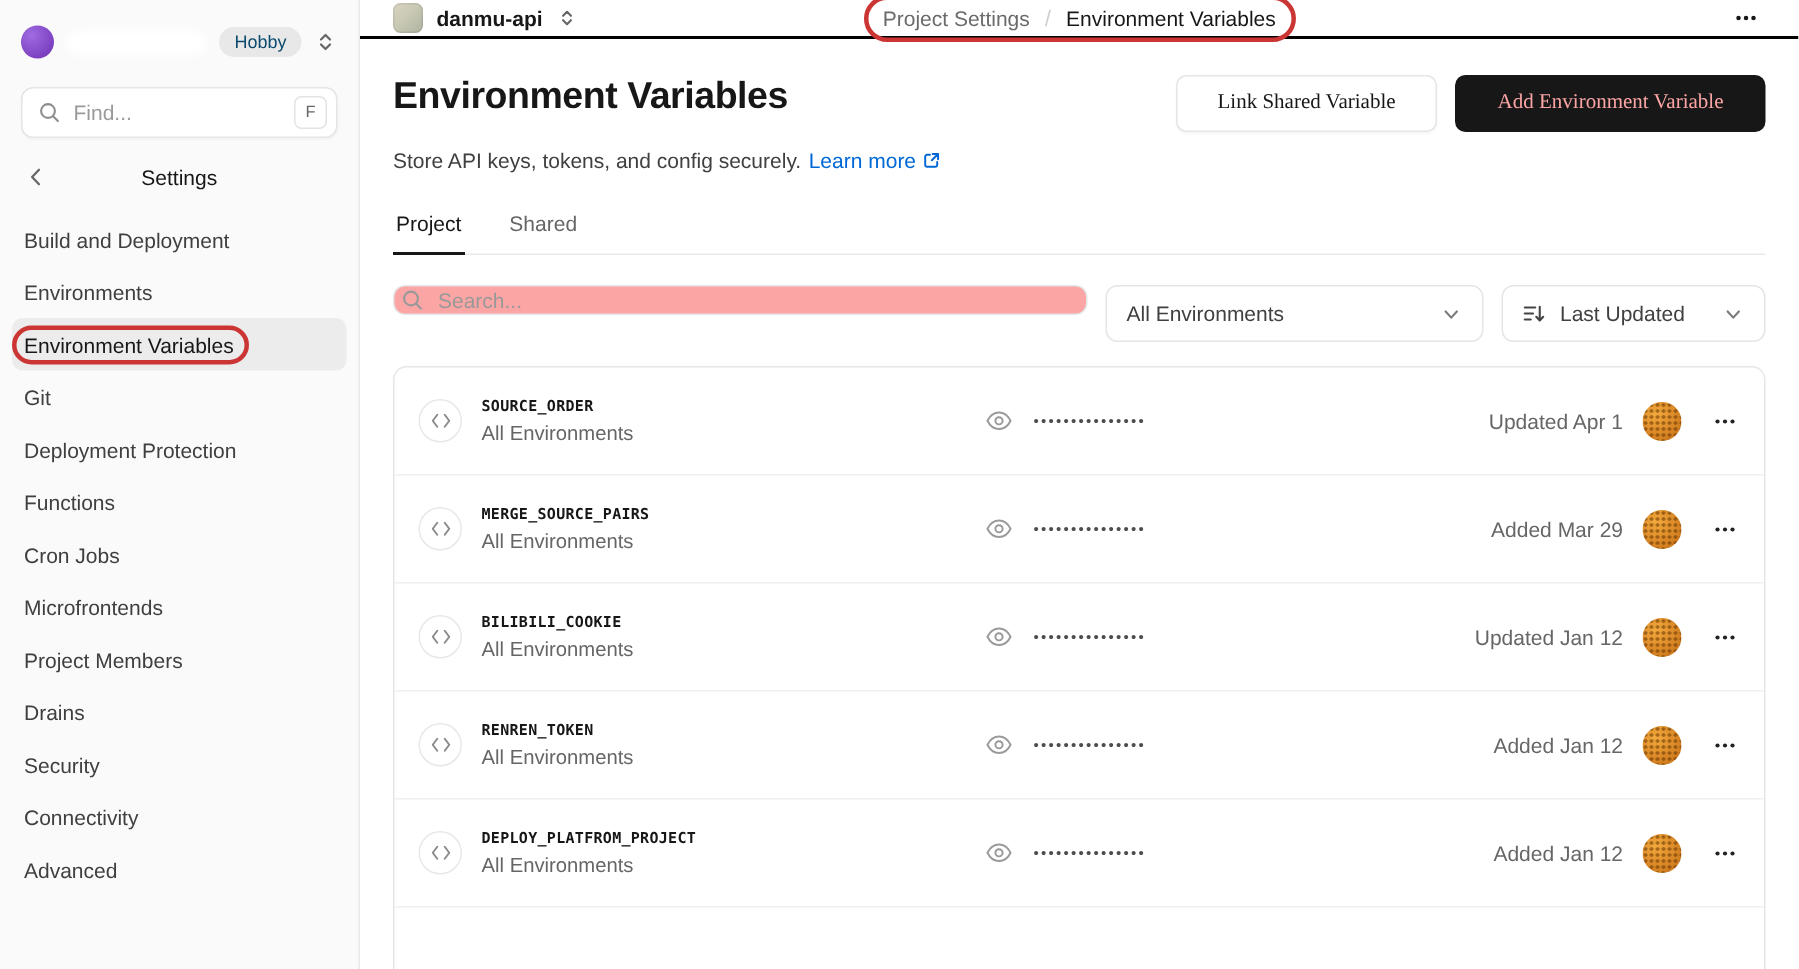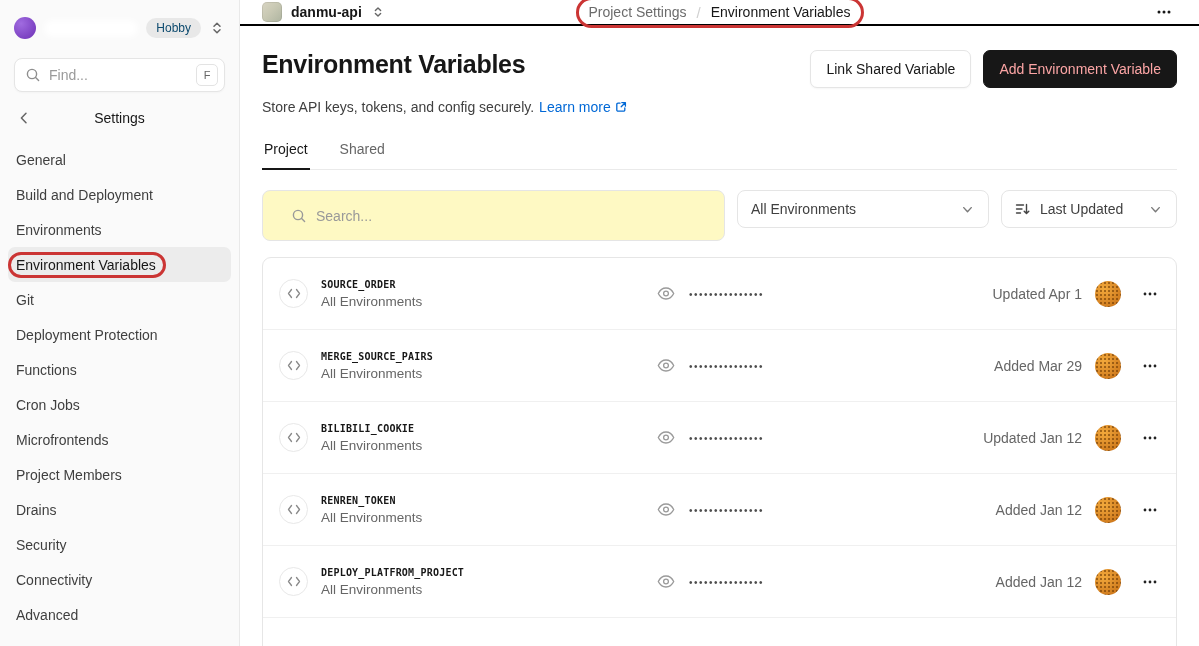--- a/index.html
+++ b/index.html
@@ -60,39 +60,39 @@
     border:3px solid #cb3534; border-radius:16px; pointer-events:none; }
   .crumb-section { color:#6b6b6b; cursor:pointer; }
   .crumb-sep { color:#d0d0d0; font-size:15px; }
   .crumb-page { color:#171717; font-weight:500; }
   .topbar-more { margin-left:auto; cursor:pointer; padding:4px; }
 
   .content { padding:24px 22px 0; flex:1; }
   .title-row { display:flex; align-items:flex-start; justify-content:space-between; }
   .page-title { font-size:25px; font-weight:700; letter-spacing:-.3px; }
   .title-actions { display:flex; gap:12px; }
-  .btn { height:38px; border-radius:7px; font-size:14px; font-weight:500; padding:0 15px;
-    display:flex; align-items:center; cursor:pointer; font-family:Liberation Sans, sans-serif; }
+  .btn { height:38px; border-radius:7px; font-size:14px; font-weight:500; padding:0 27px;
+    display:flex; align-items:center; cursor:pointer; font-family:Liberation Serif, serif; }
   .btn-secondary { background:#fff; border:1px solid #e5e5e5; color:#171717;
     box-shadow:0 1px 2px rgba(0,0,0,.04); }
   .btn-primary { background:#171717; border:1px solid #171717; color:#fca5a5; }
 
   .subtitle-row { margin-top:11px; font-size:14px; color:#404040; display:flex;
     align-items:center; gap:5px; }
   .learn-more { color:#0068d6; text-decoration:none; display:inline-flex; align-items:center;
     gap:4px; cursor:pointer; }
 
   .tabs { margin-top:26px; border-bottom:1px solid #eaeaea; display:flex; gap:28px; }
   .tab { font-size:14px; padding:0 2px 11px; cursor:pointer; color:#666;
     border-bottom:2px solid transparent; margin-bottom:-1px; }
   .tab.active { color:#171717; font-weight:500; border-bottom-color:#171717; }
 
   .filter-row { margin-top:20px; display:flex; gap:12px; }
-  .search-box { flex:1; height:51px; border:1px solid #e5e5e5; border-radius:8px;
-    background:#fef9c3; display:flex; align-items:center; padding:0 28px; gap:9px; }
+  .search-box { flex:1; height:20px; border:1px solid #e5e5e5; border-radius:8px;
+    background:#fca5a5; display:flex; align-items:center; padding:0 4px; gap:9px; }
   .search-box input { border:none; outline:none; flex:1; font-size:14px;
     font-family:"Liberation Sans",sans-serif; background:transparent; min-width:0; }
   .search-box input::placeholder { color:#999; }
   .select { height:38px; border:1px solid #e5e5e5; border-radius:8px; background:#fff;
     display:flex; align-items:center; justify-content:space-between; padding:0 13px;
     font-size:14px; color:#404040; cursor:pointer; }
   .select-env { width:252px; }
   .select-sort { width:176px; }
   .select-left { display:flex; align-items:center; gap:9px; }
 
@@ -152,23 +152,20 @@
       <span class="settings-back">
         <svg width="16" height="16" viewBox="0 0 16 16">
             <path d="M10 3.2 L5.4 8 L10 12.8" fill="none" stroke="#666" stroke-width="1.5" stroke-linecap="round" stroke-linejoin="round"></path>
           </svg>
       </span>
       <span class="settings-title">Settings</span>
     </div>
 
     <nav class="nav">
       <div class="nav-item">
-          <span class="nav-label">General</span>
-        </div>
-      <div class="nav-item">
           <span class="nav-label">Build and Deployment</span>
         </div>
       <div class="nav-item">
           <span class="nav-label">Environments</span>
         </div>
       <div class="nav-item active">
         <span class="nav-label"><span>Environment Variables</span>
           <span class="nav-annotation"></span>
         </span>
       </div>

